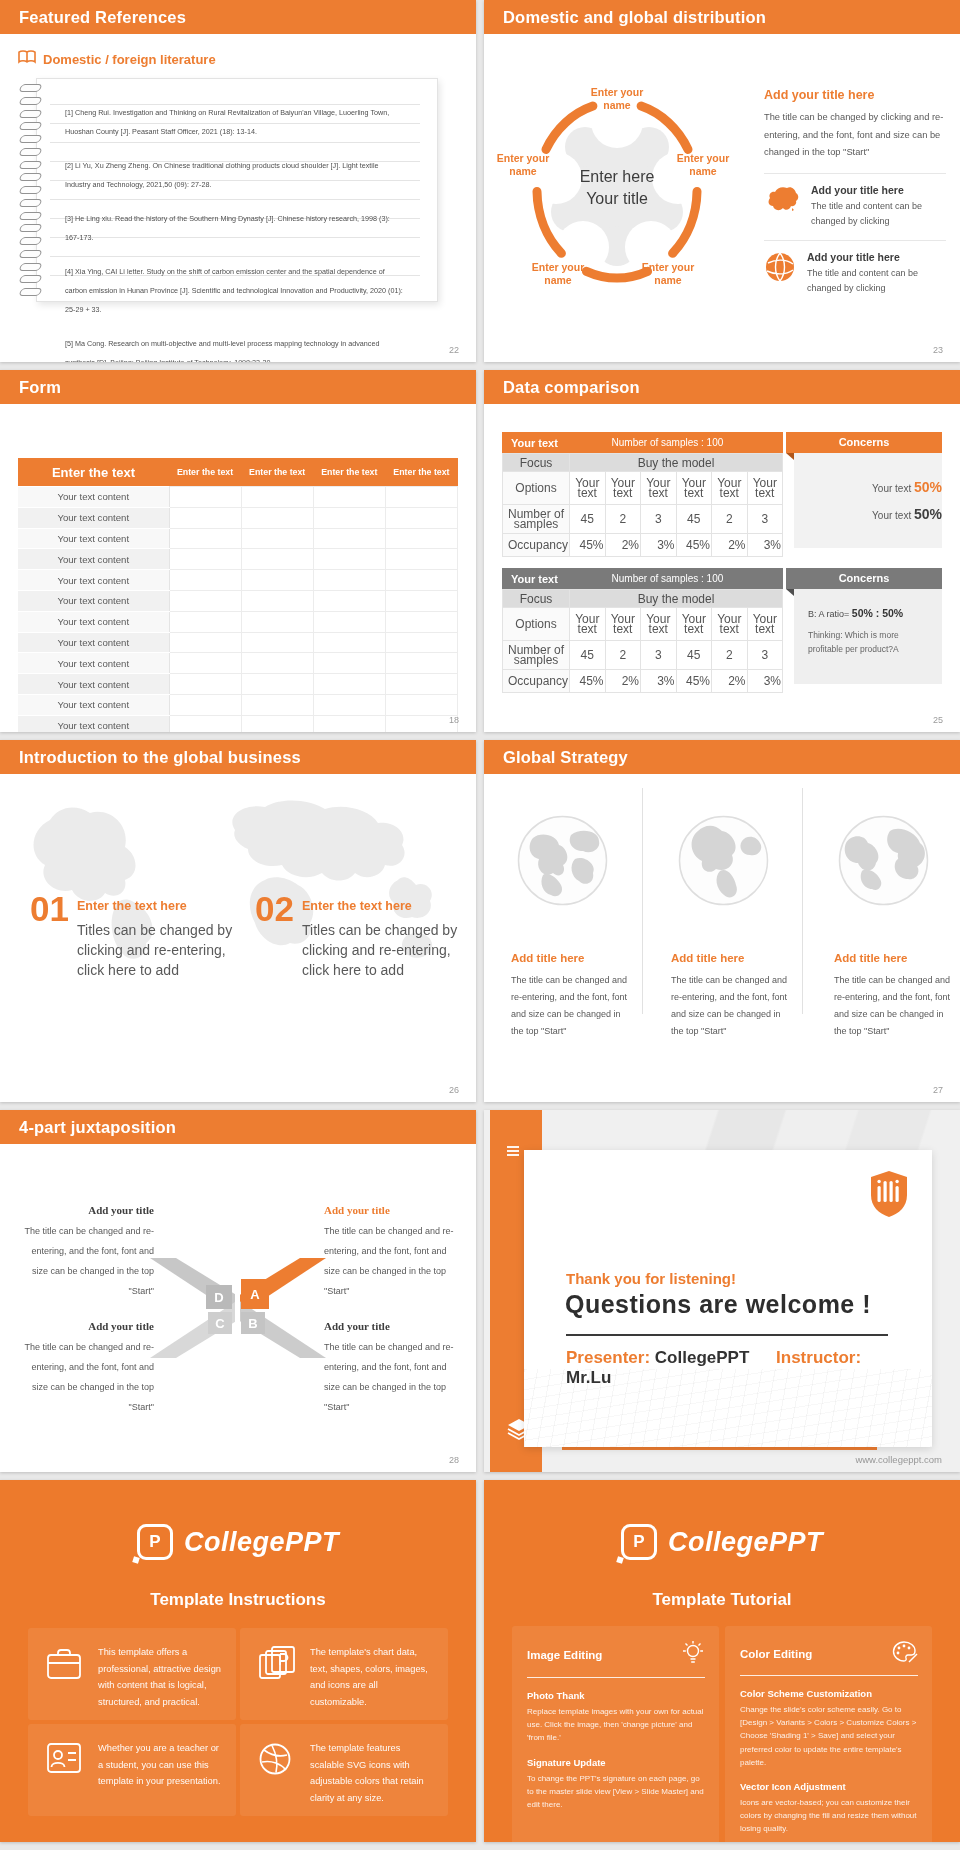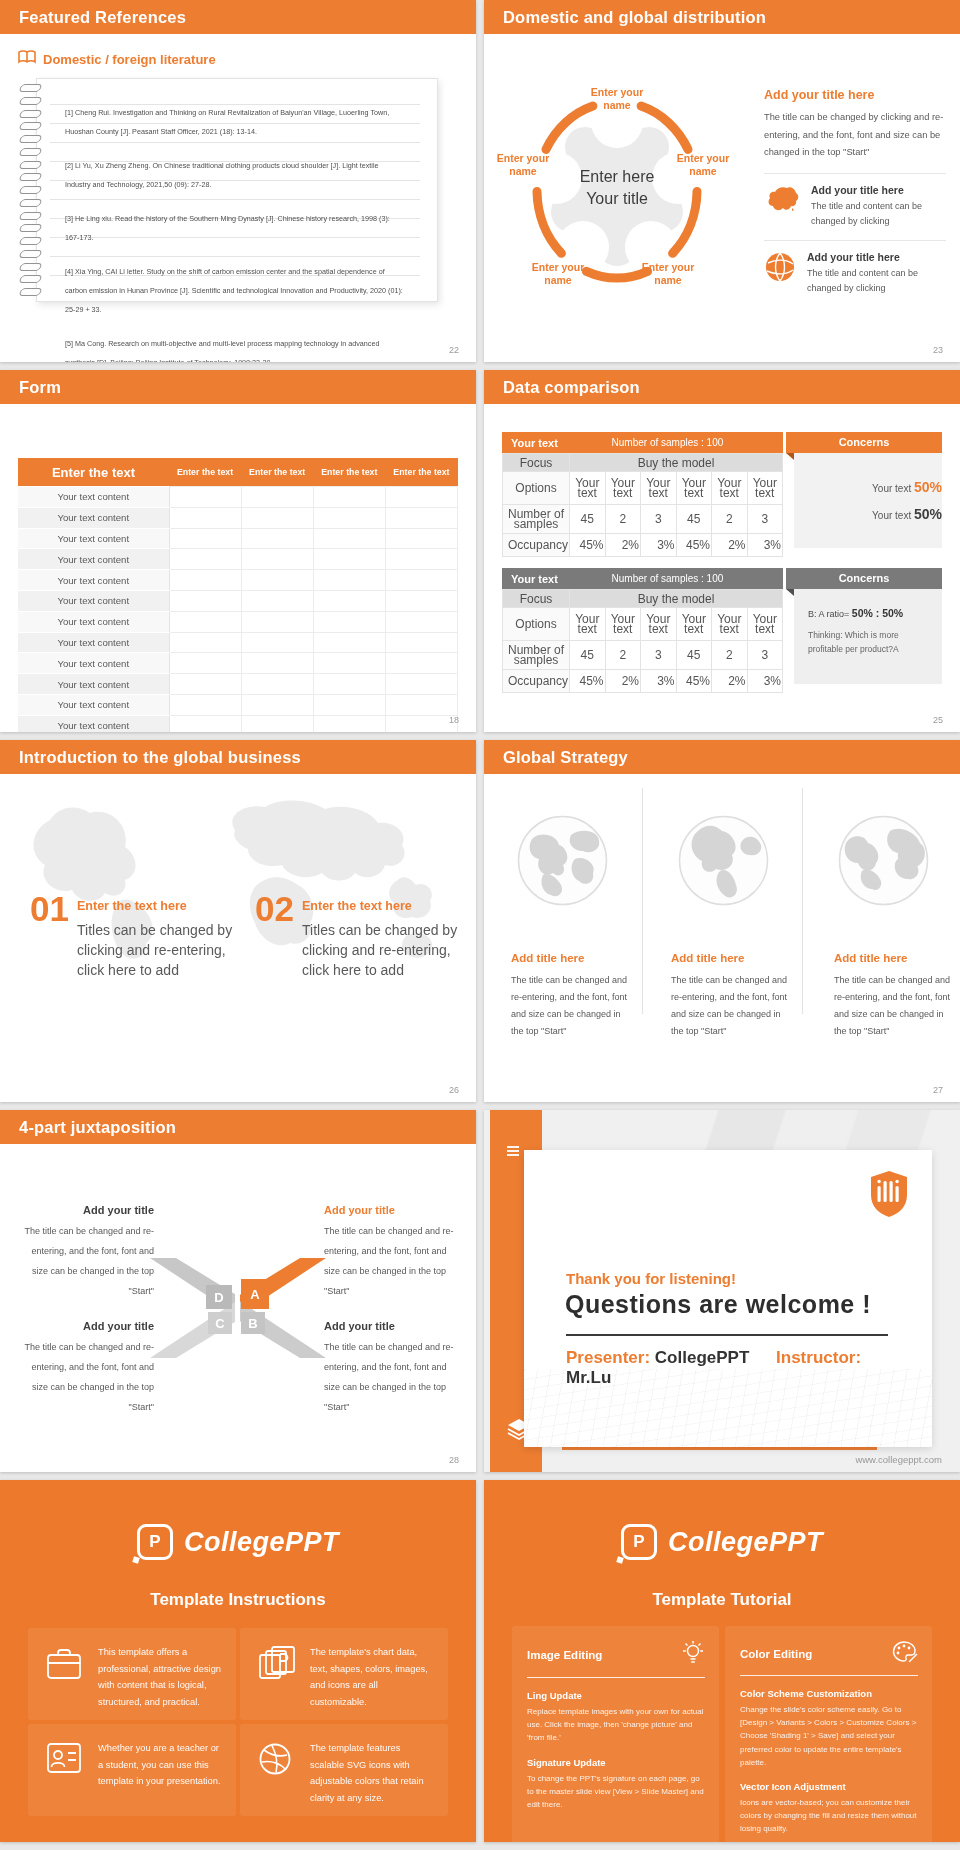--- a/index.html
+++ b/index.html
@@ -91,21 +91,21 @@
 
   
   .vdiv{position:absolute;top:48px;height:226px;width:1px;background:#e1e1e1;}
   .gs-globe{position:absolute;top:73px;}
   .gs-txt{position:absolute;top:208px;width:122px;}
   .gs-txt b{color:#ED7D31;font-size:11.5px;}
   .gs-txt p{margin:6px 0 0 0;font-size:9px;line-height:17px;color:#595959;}
 
   
   .q-block{position:absolute;width:140px;}
-  .q-block b{font-size:11px;color:#3f3f3f;display:block;}
+  .q-block b{font-size:11px;color:#3f3f3f;display:block;font-family:Liberation Serif, serif;}
   .q-block.qtr b{color:#ED7D31;}
   .q-block p{margin:5px 0 0 0;font-size:9px;line-height:20px;color:#595959;}
   .q-right{text-align:right;}
   .xgfx{position:absolute;left:148px;top:146px;width:180px;height:105px;}
   .xletter{position:absolute;color:#fff;font-weight:bold;font-size:13px;display:flex;
            align-items:center;justify-content:center;}
 
   
   #sThanks{background:#f0f0f0;}
   .ty-streaks{position:absolute;left:0;top:0;right:0;height:130px;
@@ -716,21 +716,21 @@
           <b>Image Editing</b>
           <span>
             <svg width="24" height="26" viewBox="0 0 24 26">
               <circle cx="12" cy="11" r="5.5" fill="none" stroke="#fff" stroke-width="1.4"></circle>
               <path d="M9.5 19 h5 M10.2 22 h3.6 M12 1 v2.5 M2 11 h2.8 M19.2 11 h2.8 M4.5 3.5 l2 2 M19.5 3.5 l-2 2" stroke="#fff" stroke-width="1.4" fill="none"></path>
             </svg>
           </span>
         </div>
         <hr class="tut-hr">
         <div class="tut-sec">
-          <b>Ling Update</b>
+          <b>Photo Thank</b>
           <p>Replace template images with your own for actual use. Click the image, then 'change picture' and 'from file.'</p>
         </div>
         <div class="tut-sec">
           <b>Signature Update</b>
           <p>To change the PPT's signature on each page, go to the master slide view [View &gt; Slide Master] and edit there.</p>
         </div>
       </div>
       <div class="tut-panel">
         <div class="tut-head">
           <b>Color Editing</b>

